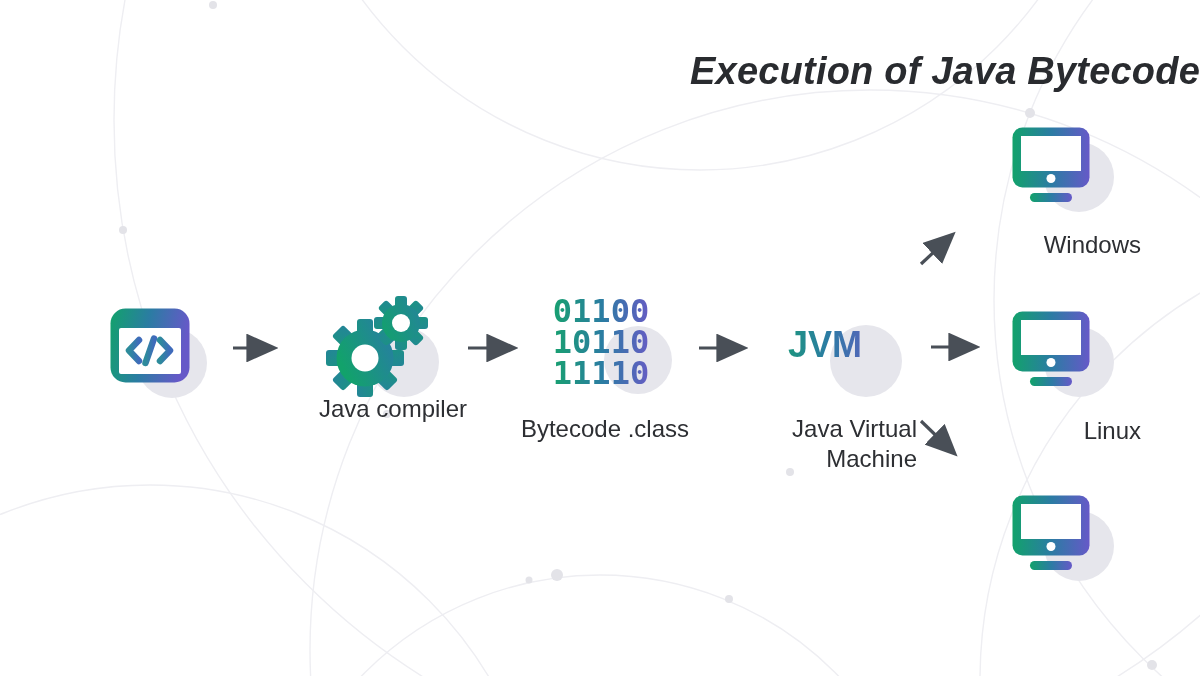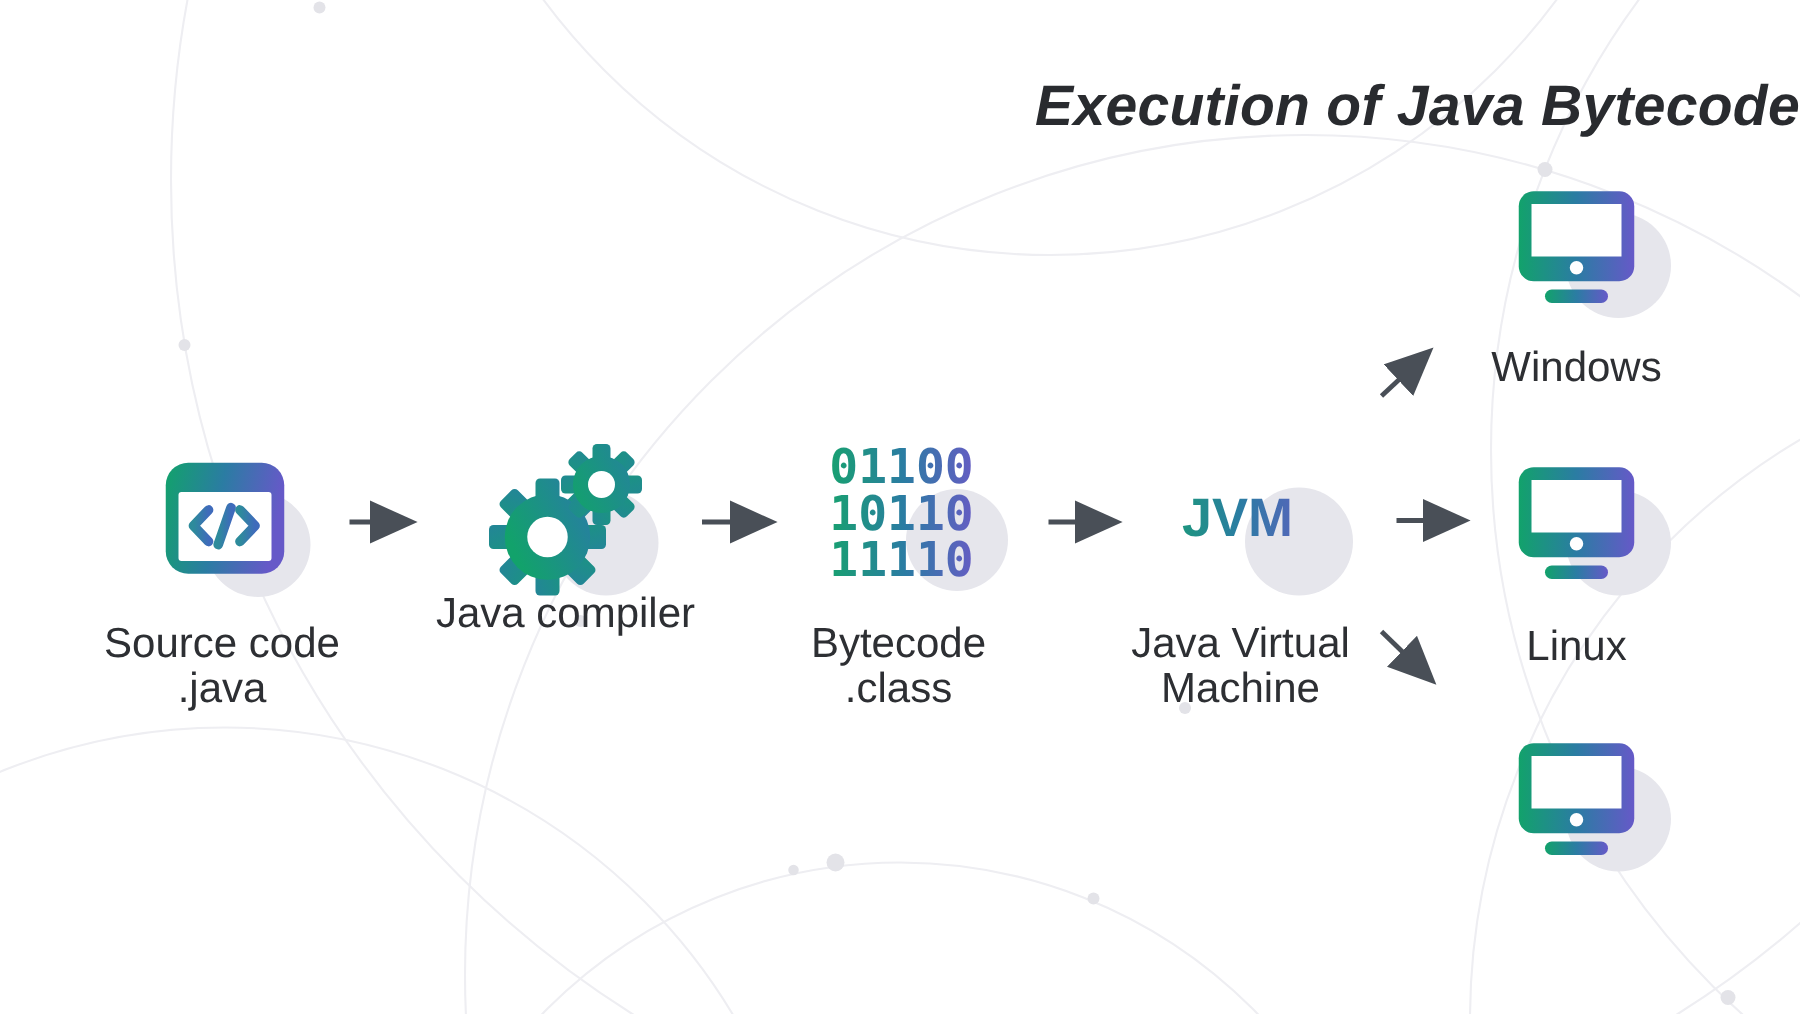--- a/index.html
+++ b/index.html
@@ -25,22 +25,22 @@
   }
   .bubble {
     position: absolute;
     border-radius: 50%;
     background: #e6e6ec;
   }
   .icon-svg { position: absolute; }
   .lbl {
     position: absolute;
     width: 180px;
-    text-align: center;
-    font-size: 28px;
+    text-align: right;
+    font-size: 24px;
     line-height: 30px;
     color: #2d2f33;
   }
   .grad-text {
     background: linear-gradient(90deg, #16a36c 0%, #2b7ca3 52%, #6a5ac6 100%);
     -webkit-background-clip: text;
     background-clip: text;
     color: #2b7ca3;
     -webkit-text-fill-color: transparent;
   }
@@ -222,24 +222,20 @@
     <g stroke="#494f57" stroke-width="3.2">
       <line x1="233" y1="348" x2="272" y2="348" marker-end="url(#ah)"></line>
       <line x1="468" y1="348" x2="512" y2="348" marker-end="url(#ah)"></line>
       <line x1="699" y1="348" x2="742" y2="348" marker-end="url(#ah)"></line>
       <line x1="931" y1="347" x2="974" y2="347" marker-end="url(#ah)"></line>
       <line x1="921" y1="264" x2="951" y2="236" marker-end="url(#ah)"></line>
       <line x1="921" y1="421" x2="953" y2="452" marker-end="url(#ah)"></line>
     </g>
   </svg>
 
-  <div class="lbl" style="left:58px; top:414px;">
-    <div>Source code</div>
-    <div>.java</div>
-  </div>
 
   <div class="lbl" style="left:287px; top:394px;">Java compiler</div>
 
   <div class="lbl" style="left:737px; top:414px;">
     <div>Java Virtual</div>
     <div>Machine</div>
   </div>
 
   <div class="lbl" style="left:509px; top:414px;">Bytecode .class</div>
 

